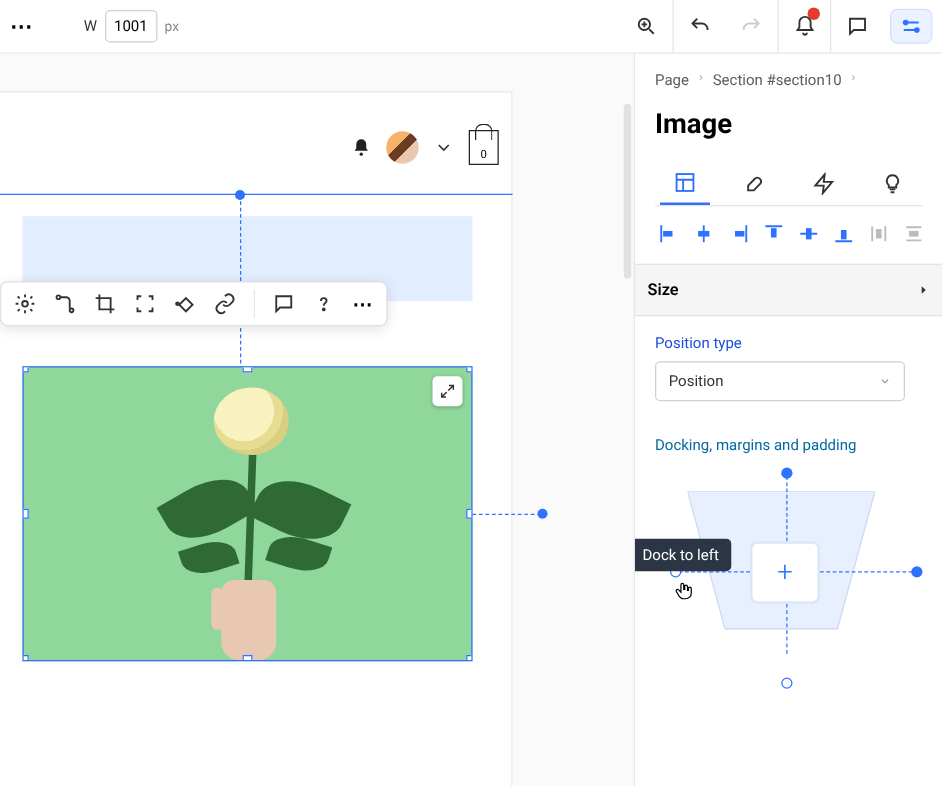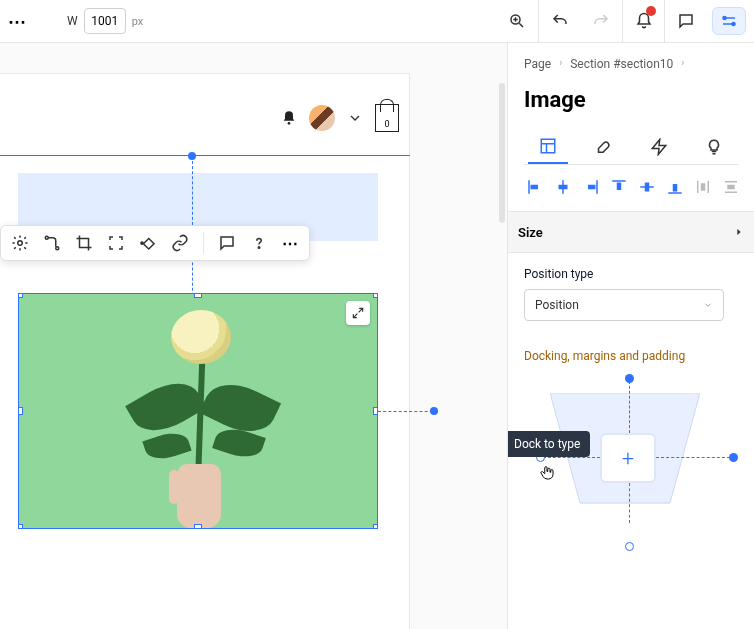--- a/index.html
+++ b/index.html
@@ -85,25 +85,25 @@
 .tab-ico{width:18px;height:18px;}
 
 .align-row{display:flex;gap:10px;padding:12px 2px 14px;}
 .al-btn{width:20px;height:20px;display:flex;align-items:center;justify-content:center;cursor:pointer;}
 
 .section-row{height:42px;background:#f5f5f5;border-top:1px solid var(--border);border-bottom:1px solid var(--border);
   display:flex;align-items:center;justify-content:space-between;padding:0 10px;font-size:13px;font-weight:600;margin:0 -16px;}
 .section-row + .section-row{border-top:none;}
 
 .field-block{padding:14px 0 6px;}
-.field-label{font-size:12px;color:#0f172a;margin-bottom:8px;}
+.field-label{font-size:12px;color:#1d4ed8;margin-bottom:8px;}
 .select{height:32px;border:1px solid #d0d0d0;border-radius:4px;display:flex;align-items:center;justify-content:space-between;
   padding:0 10px;font-size:12px;color:#333;max-width:200px;cursor:pointer;}
 
-.dock-label{font-size:12px;color:#a16207;margin:22px 0 14px;}
+.dock-label{font-size:12px;color:#0369a1;margin:22px 0 14px;}
 .dock-widget{position:relative;width:182px;height:160px;margin-left:10px;}
 .dock-trap{position:absolute;left:16px;top:16px;width:150px;height:130px;background:#e8f0ff;
   clip-path:polygon(0 0,100% 0,80% 85%,20% 85%,0 0);}
 .dock-trap-lines{position:absolute;left:16px;top:16px;width:150px;height:130px;pointer-events:none;}
 .dock-center{position:absolute;left:66px;top:56px;width:56px;height:50px;background:#fff;border:2px solid #dde6f6;border-radius:6px;
   display:flex;align-items:center;justify-content:center;}
 .plus{font-size:22px;color:var(--blue);font-weight:300;}
 
 .dock-dot{position:absolute;width:9px;height:9px;border-radius:50%;background:var(--blue);}
 .ddot-t{left:91px;top:-3px;}
@@ -390,19 +390,19 @@
 
       <div class="dock-center">
         <span class="plus">+</span>
       </div>
 
       <div class="dock-dot ddot-t"></div>
       <div class="dock-dot ddot-r"></div>
       <div class="dock-circle dcir-l"></div>
       <div class="dock-circle dcir-b"></div>
 
-      <div class="tooltip">Dock to type</div>
+      <div class="tooltip">Dock to left</div>
       <svg class="cursor-hand" viewBox="0 0 24 24" fill="#fff" stroke="#000" stroke-width="1.3">
         <path d="M9 11V5a1.5 1.5 0 013 0v5h1V7a1.5 1.5 0 013 0v4h1v-2a1.5 1.5 0 013 0v5a6 6 0 01-6 6h-2a6 6 0 01-5-3l-3-5a1.5 1.5 0 012.5-1.5L9 13z"></path>
       </svg>
     </div>
   </div>
 </div>
 
 </body></html>

